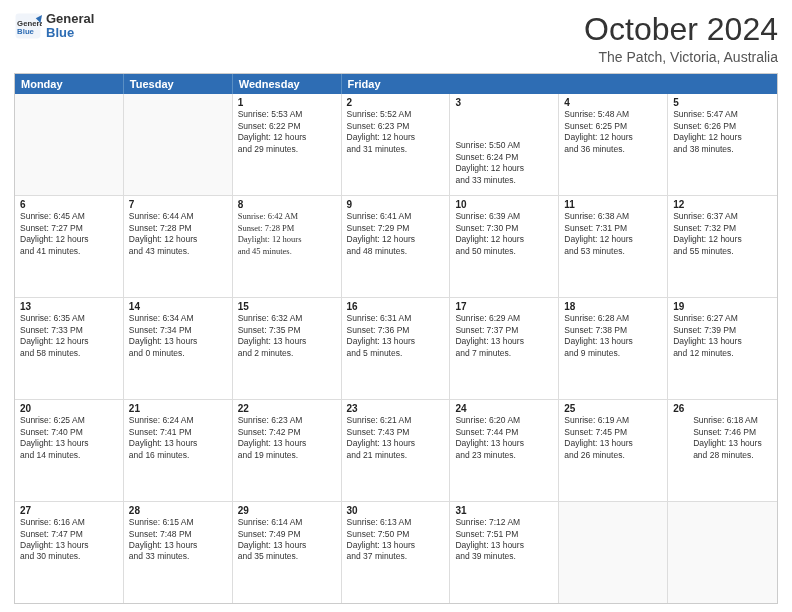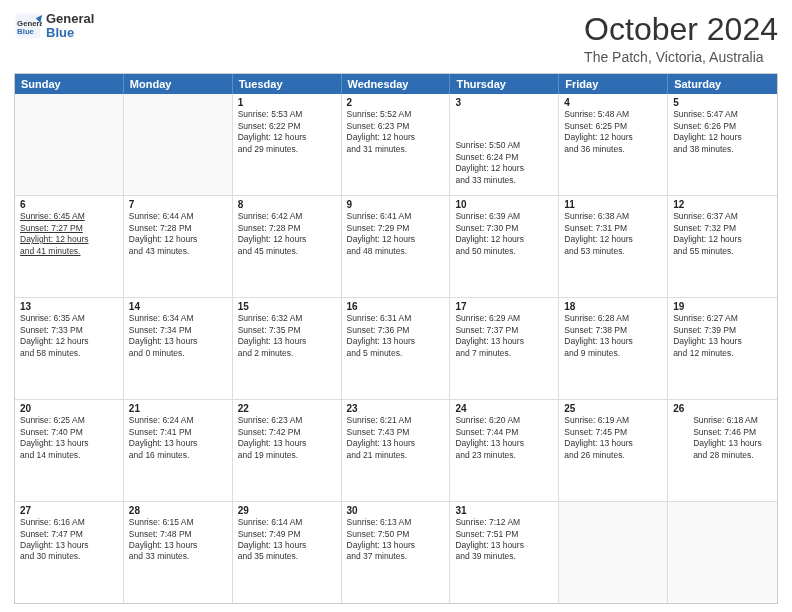--- a/index.html
+++ b/index.html
@@ -26,21 +26,21 @@
     .logo {
       display: flex;
       align-items: center;
       gap: 4px;
     }
     .logo-icon {
       width: 28px;
       height: 28px;
     }
     .title-block {
-      text-align: left;
+      text-align: right;
       margin-left: 8px;
     }
     .main-title {
       font-size: 32px;
       font-weight: 300;
       color: #333;
       line-height: 1.1;
     }
     .subtitle {
       font-size: 14px;
@@ -122,27 +122,24 @@
       </div>
     </div>
     <div class="title-block">
       <div class="main-title">October 2024</div>
       <div class="subtitle">The Patch, Victoria, Australia</div>
     </div>
   </div>
 
   <div class="calendar">
     <div class="cal-header" id="cal-header-row">
-        <div class="cal-header-cell">Sunday</div>
         <div class="cal-header-cell">Monday</div>
         <div class="cal-header-cell">Tuesday</div>
         <div class="cal-header-cell">Wednesday</div>
-        <div class="cal-header-cell">Thursday</div>
         <div class="cal-header-cell">Friday</div>
-        <div class="cal-header-cell">Saturday</div>
       </div>
     <div class="cal-body" id="cal-body">
         <div class="cal-row">
           <div class="cal-cell empty"></div>
           <div class="cal-cell empty"></div>
           <div class="cal-cell">
             <span class="day-num">1</span>
             <div class="cell-text" style="white-space: pre-line;">Sunrise: 5:53 AM
 Sunset: 6:22 PM
 Daylight: 12 hours
@@ -173,35 +170,35 @@
             <span class="day-num">5</span>
             <div class="cell-text" style="white-space: pre-line;">Sunrise: 5:47 AM
 Sunset: 6:26 PM
 Daylight: 12 hours
 and 38 minutes.</div>
           </div>
         </div>
         <div class="cal-row">
           <div class="cal-cell">
             <span class="day-num">6</span>
-            <div class="cell-text" style="white-space: pre-line; text-decoration: underline;">Sunrise: 6:45 AM
+            <div class="cell-text" style="white-space: pre-line;">Sunrise: 6:45 AM
 Sunset: 7:27 PM
 Daylight: 12 hours
 and 41 minutes.</div>
           </div>
           <div class="cal-cell">
             <span class="day-num">7</span>
             <div class="cell-text" style="white-space: pre-line;">Sunrise: 6:44 AM
 Sunset: 7:28 PM
 Daylight: 12 hours
 and 43 minutes.</div>
           </div>
           <div class="cal-cell">
             <span class="day-num">8</span>
-            <div class="cell-text" style="white-space: pre-line;">Sunrise: 6:42 AM
+            <div class="cell-text" style="white-space: pre-line; font-family: Liberation Serif, serif;">Sunrise: 6:42 AM
 Sunset: 7:28 PM
 Daylight: 12 hours
 and 45 minutes.</div>
           </div>
           <div class="cal-cell">
             <span class="day-num">9</span>
             <div class="cell-text" style="white-space: pre-line;">Sunrise: 6:41 AM
 Sunset: 7:29 PM
 Daylight: 12 hours
 and 48 minutes.</div>

